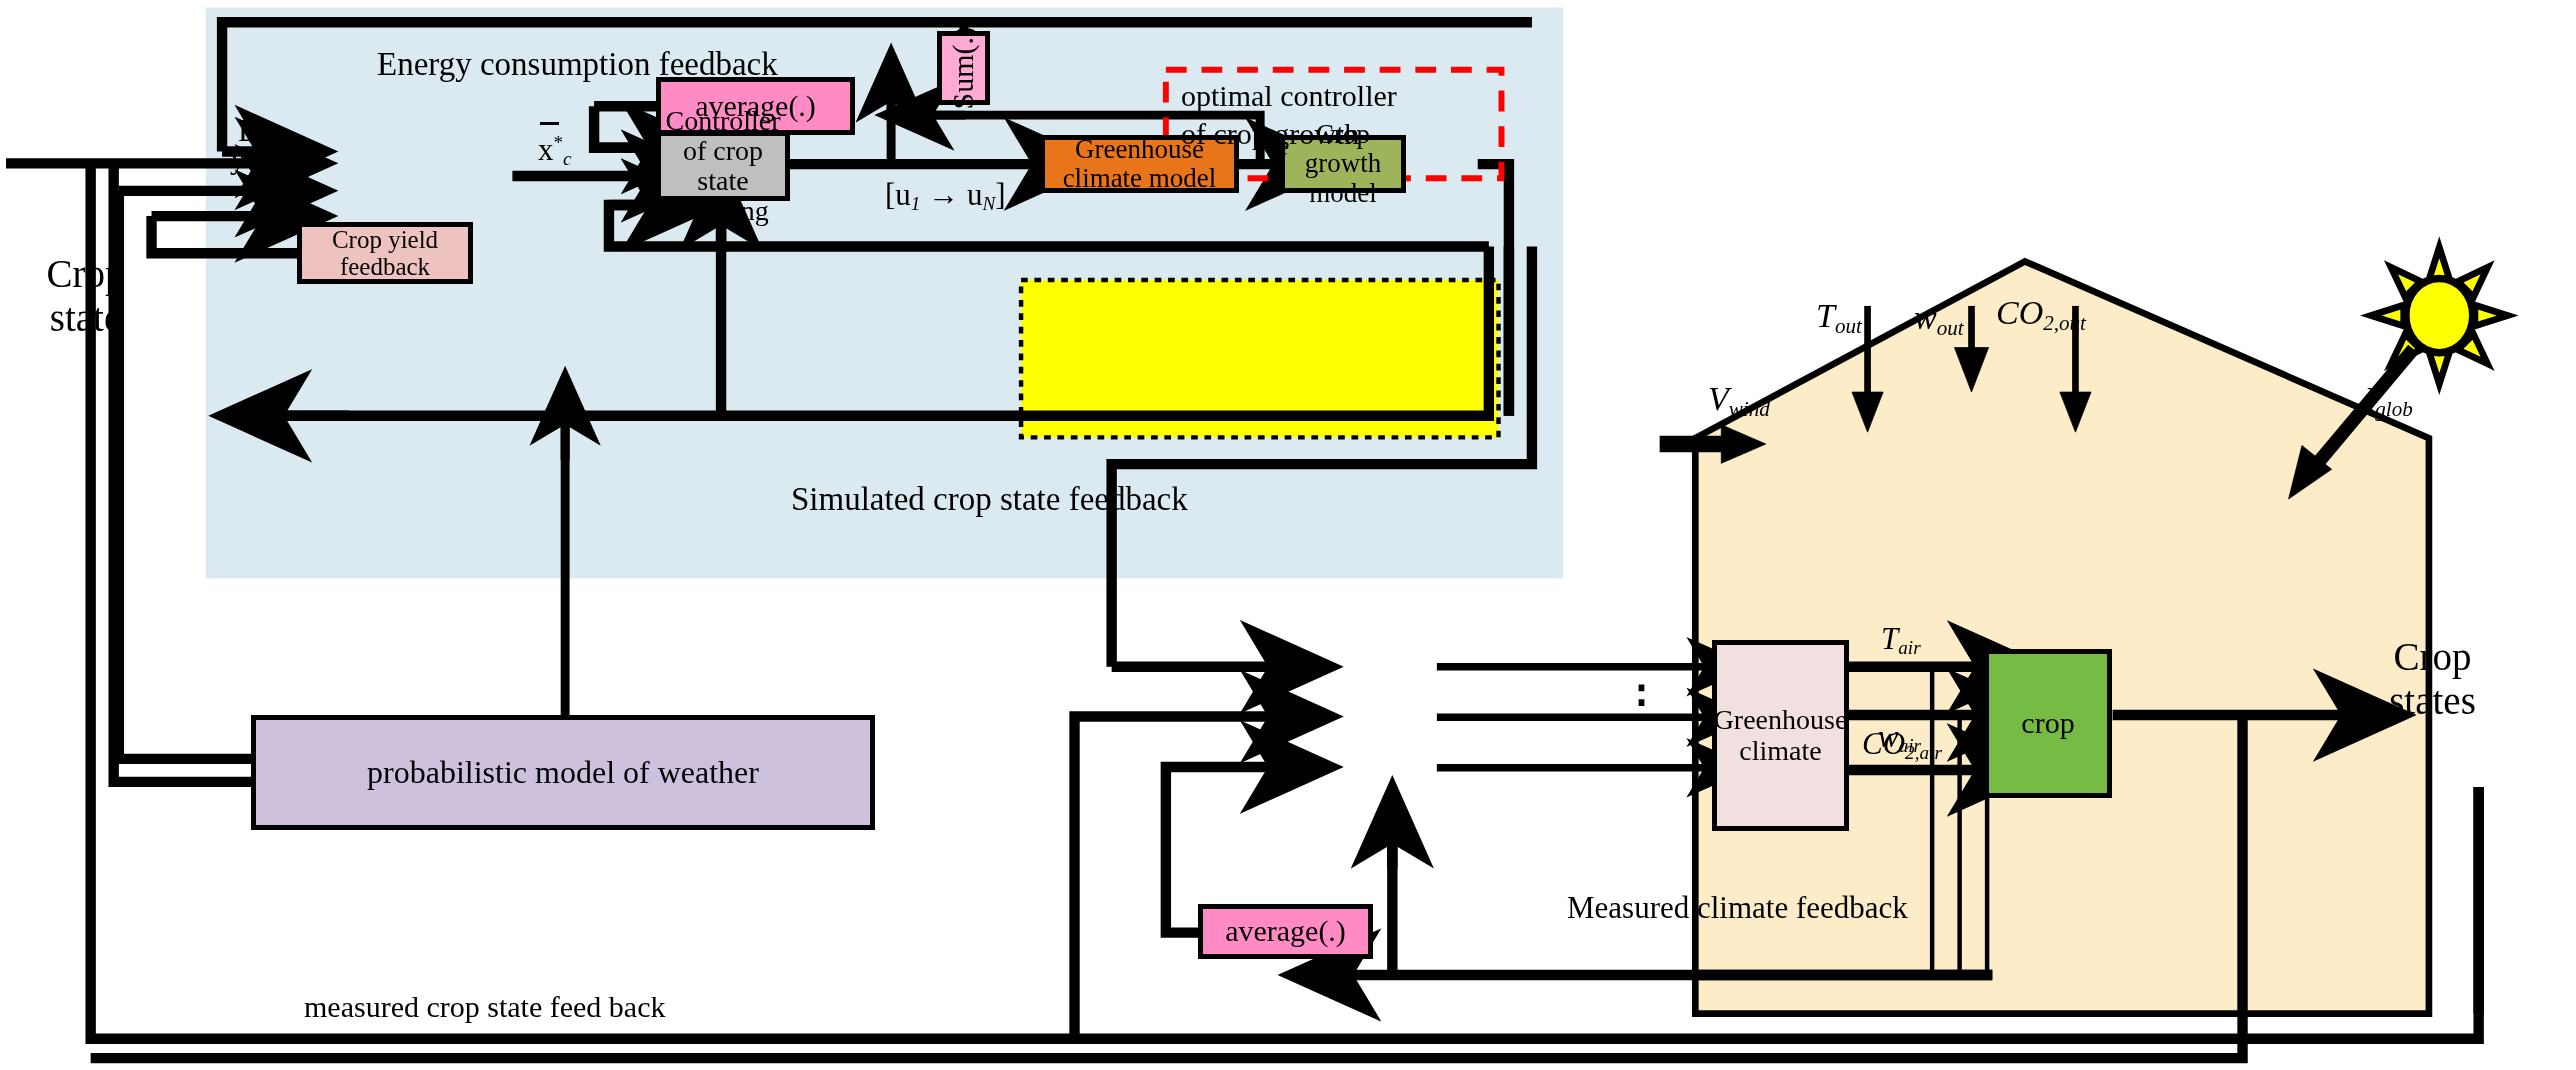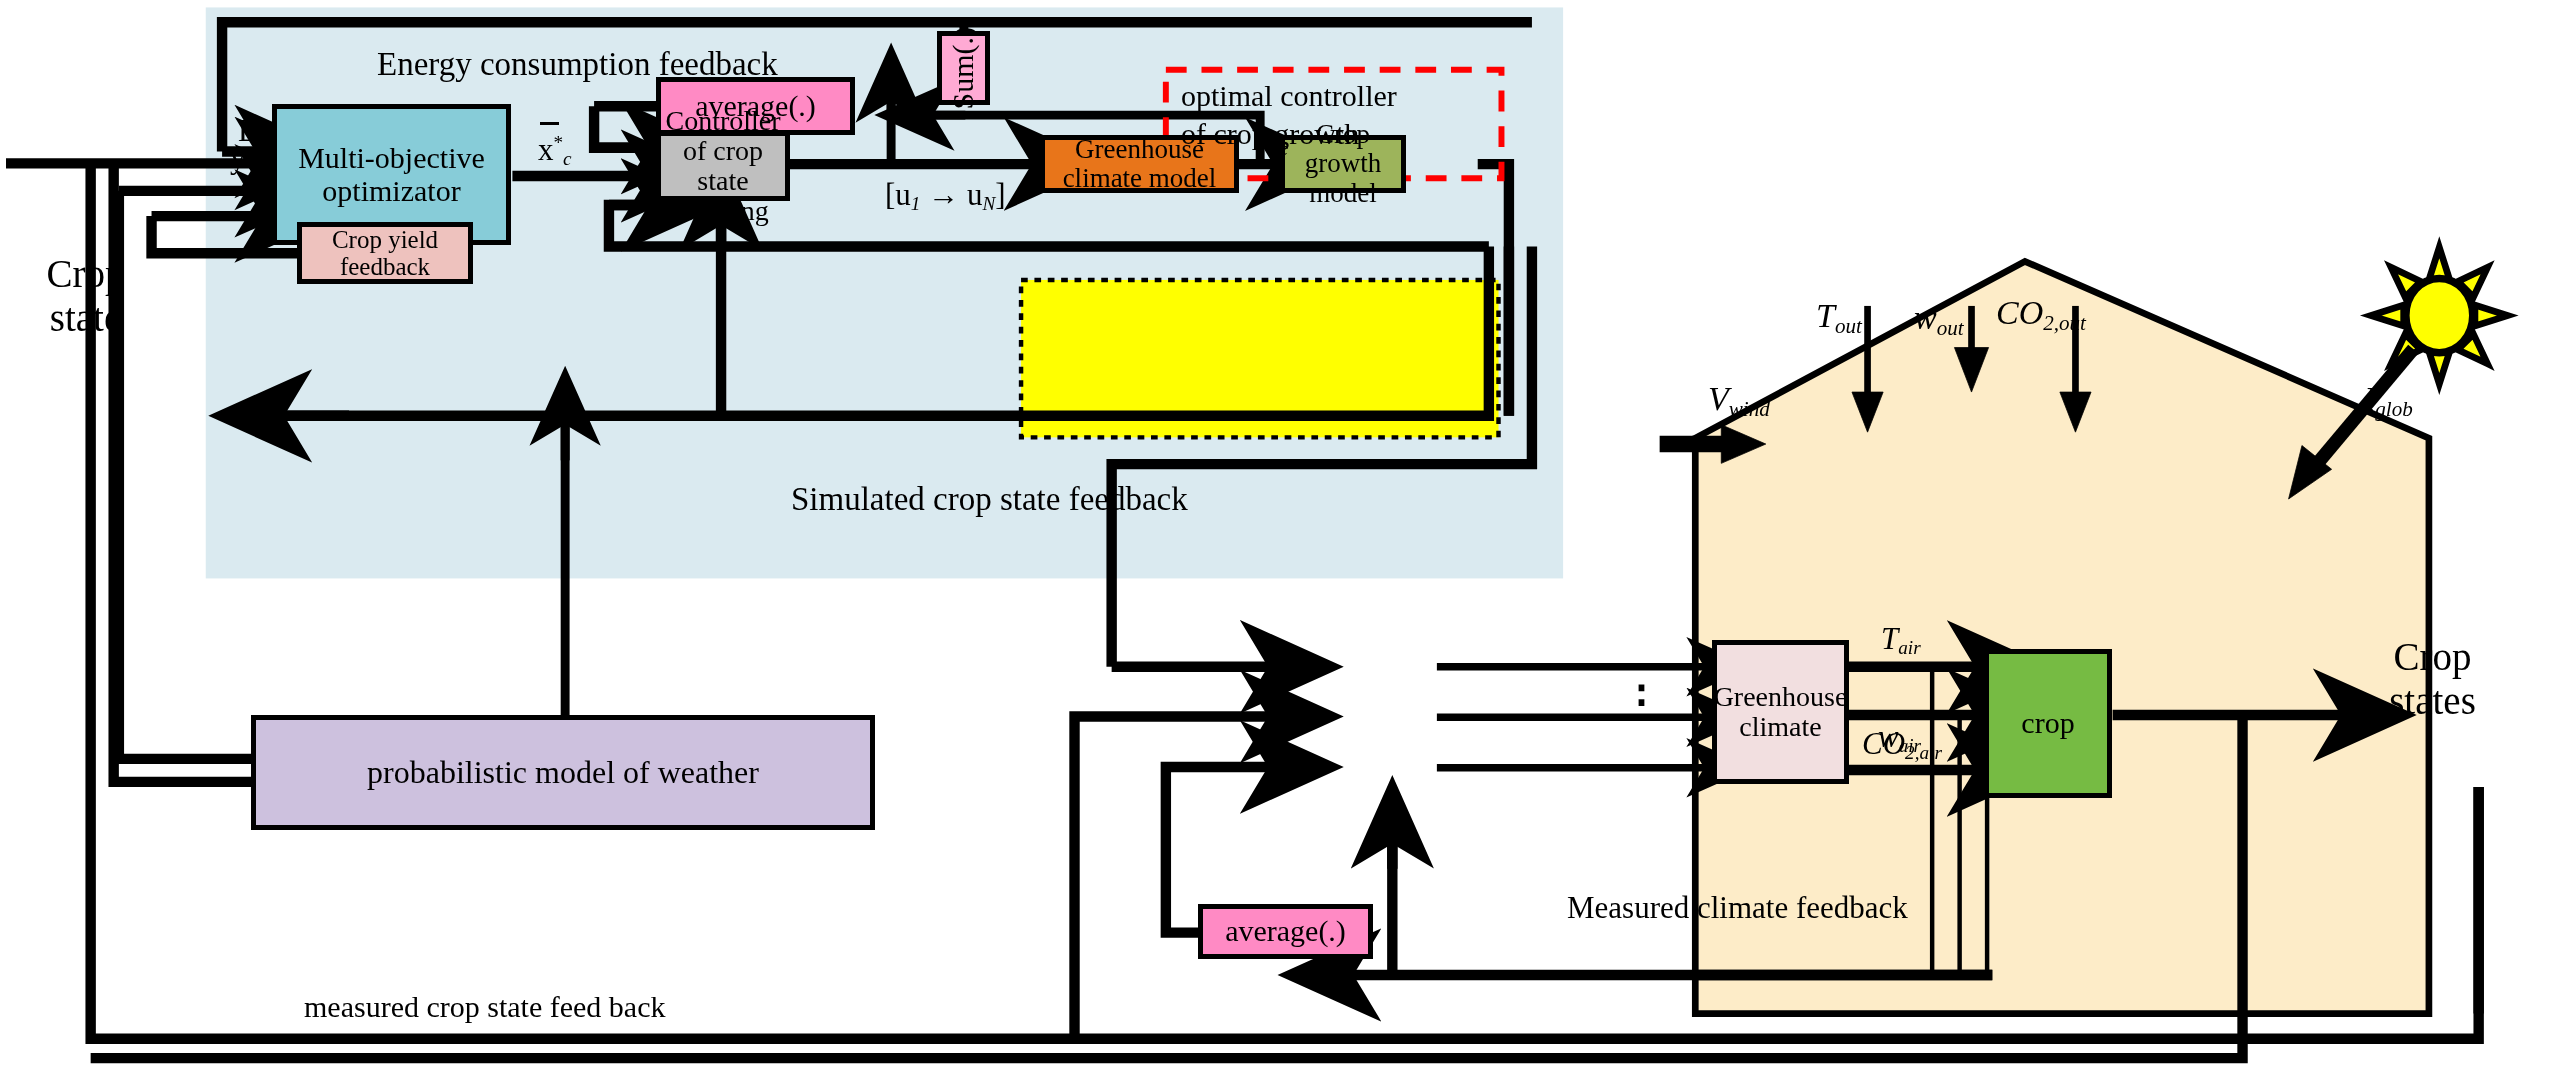--- a/index.html
+++ b/index.html
@@ -154,23 +154,20 @@
       <polygon points="2795,582 2774,528 2816,528"></polygon>
 
       <path d="M2235,598 L2330,598" stroke-width="22" fill="none"></path>
       <polygon points="2378,598 2318,572 2318,624"></polygon>
 
       <path d="M3250,470 L3120,625" stroke-width="18" fill="none"></path>
       <polygon points="3082,672 3140,632 3100,600"></polygon>
     </g>
   </svg>
 
-  <div class="bx" style="left:272px;top:104px;width:239px;height:141px;background:#87ccd8;font-size:30px;padding:0 12px;">
-    <span>Multi-objective optimizator</span>
-  </div>
 
   <div class="bx" style="left:656px;top:77px;width:199px;height:58px;background:#ff8ac4;font-size:30px;">
     <span>average(.)</span>
   </div>
 
   <div class="bx" style="left:937px;top:31px;width:53px;height:74px;background:#ffaad4;font-size:30px;">
     <span style="writing-mode:vertical-rl;transform:rotate(180deg);">Sum(.)</span>
   </div>
 
   <div class="bx" style="left:656px;top:131px;width:134px;height:70px;background:#bfbfbf;font-size:28px;padding:0 4.5px;">
@@ -191,21 +188,21 @@
 
   <div class="bx" style="left:251px;top:715px;width:624px;height:115px;background:#cdc1de;font-size:32px;">
     <span>probabilistic model of weather</span>
   </div>
 
 
   <div class="bx" style="left:1198px;top:904px;width:175px;height:55px;background:#ff8ac4;font-size:30px;">
     <span>average(.)</span>
   </div>
 
-  <div class="bx" style="left:1712px;top:640px;width:137px;height:144px;background:#f2dfe0;font-size:28px;padding:0 4.5px;">
+  <div class="bx" style="left:1712px;top:640px;width:137px;height:191px;background:#f2dfe0;font-size:28px;padding:0 4.5px;">
     <span>Greenhouse climate</span>
   </div>
 
   <div class="bx" style="left:1984px;top:649px;width:128px;height:149px;background:#76bb43;font-size:30px;">
     <span>crop</span>
   </div>
 
   <div class="lbl" style="left:1181px;top:77px;width:308px;text-align:left;font-size:30px;line-height:1.28;white-space:normal;">
     <div>optimal controller</div>
     <div>of crop growth</div>

